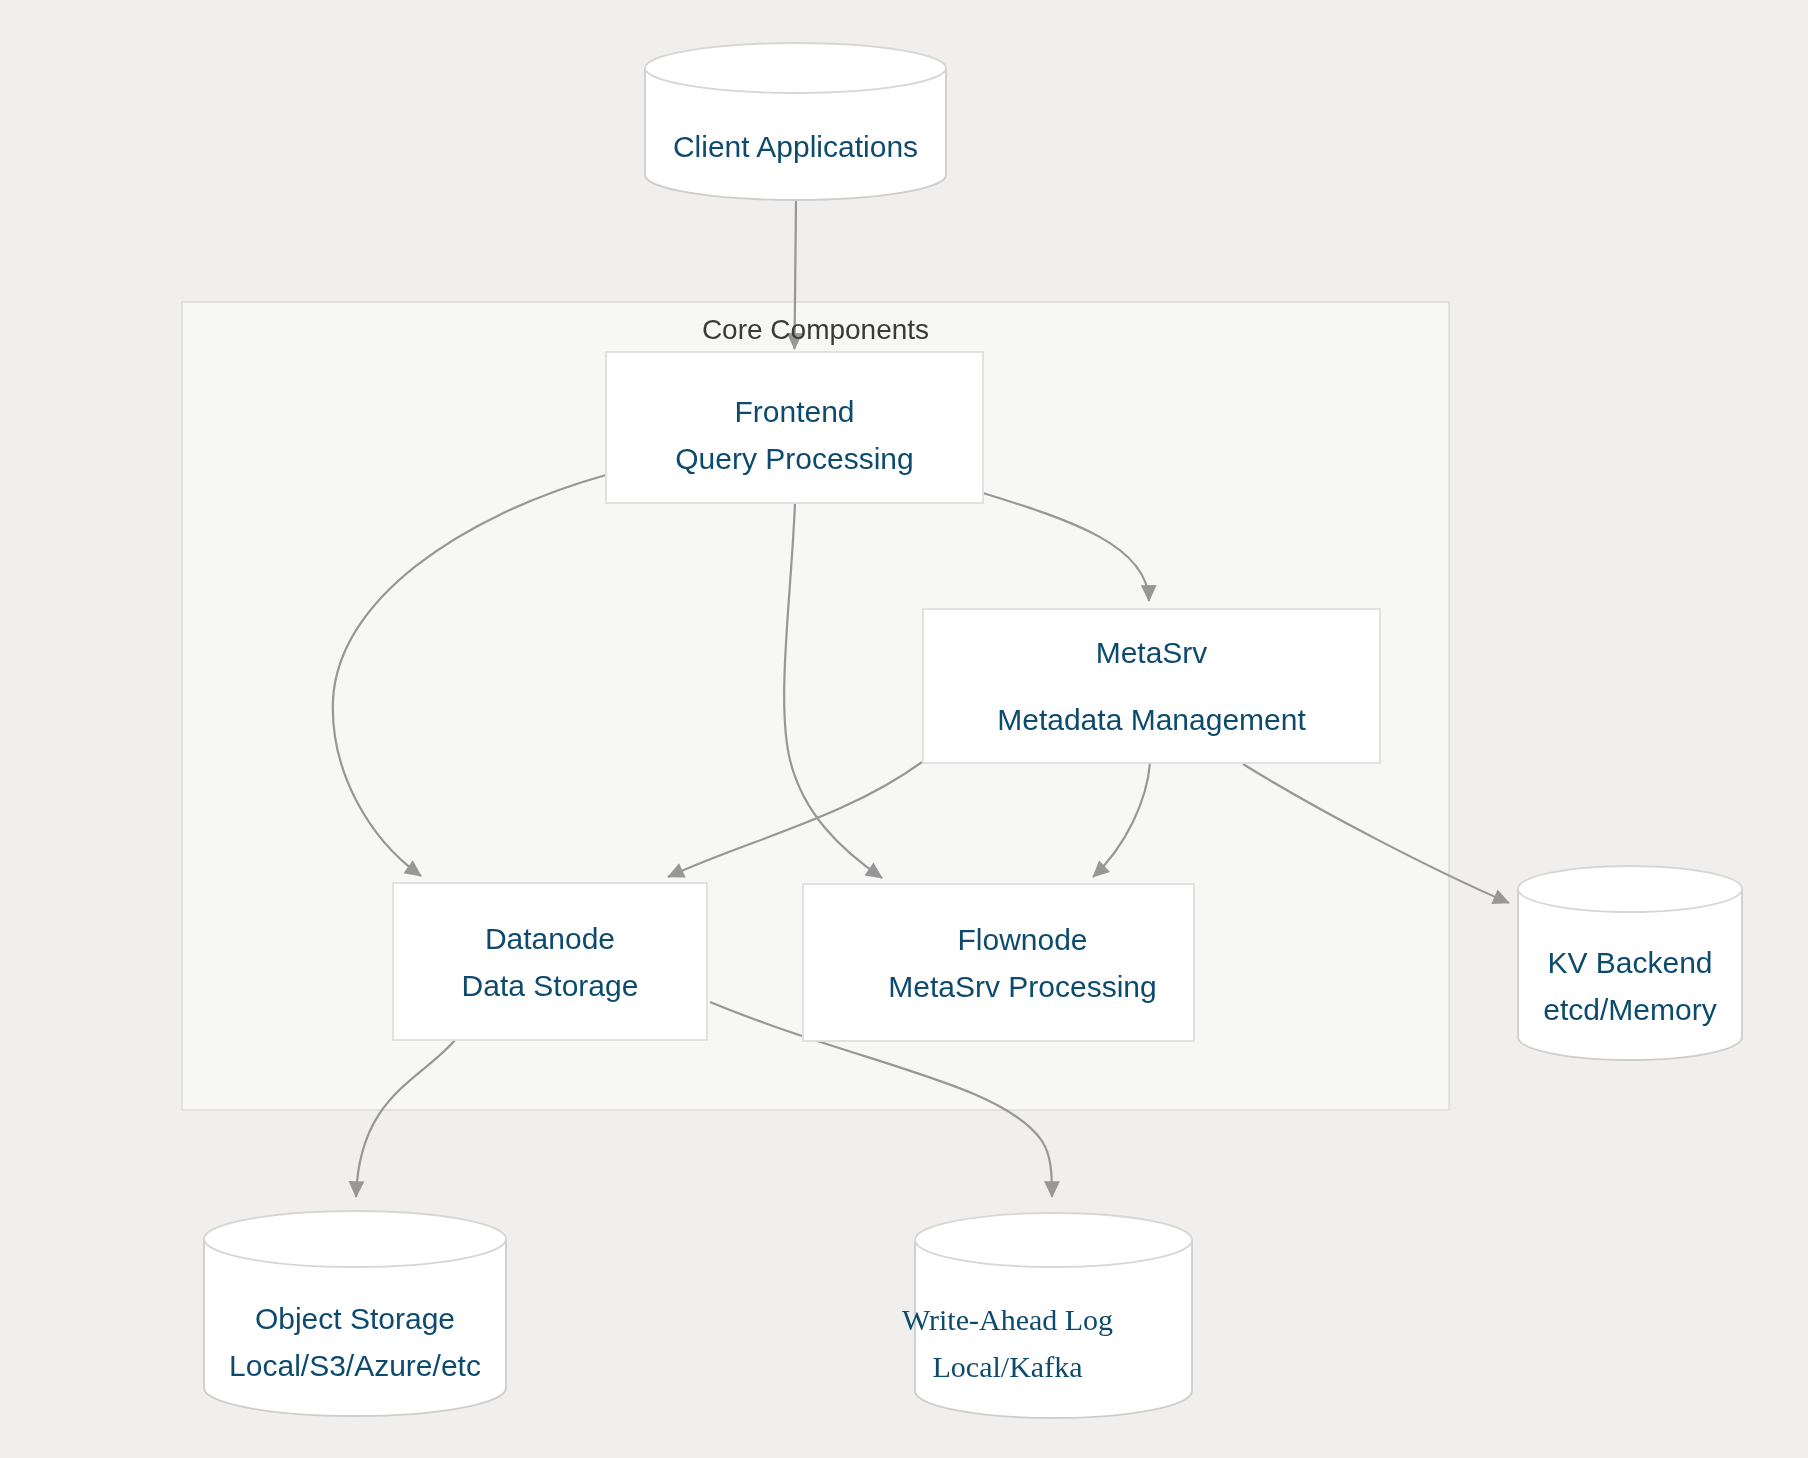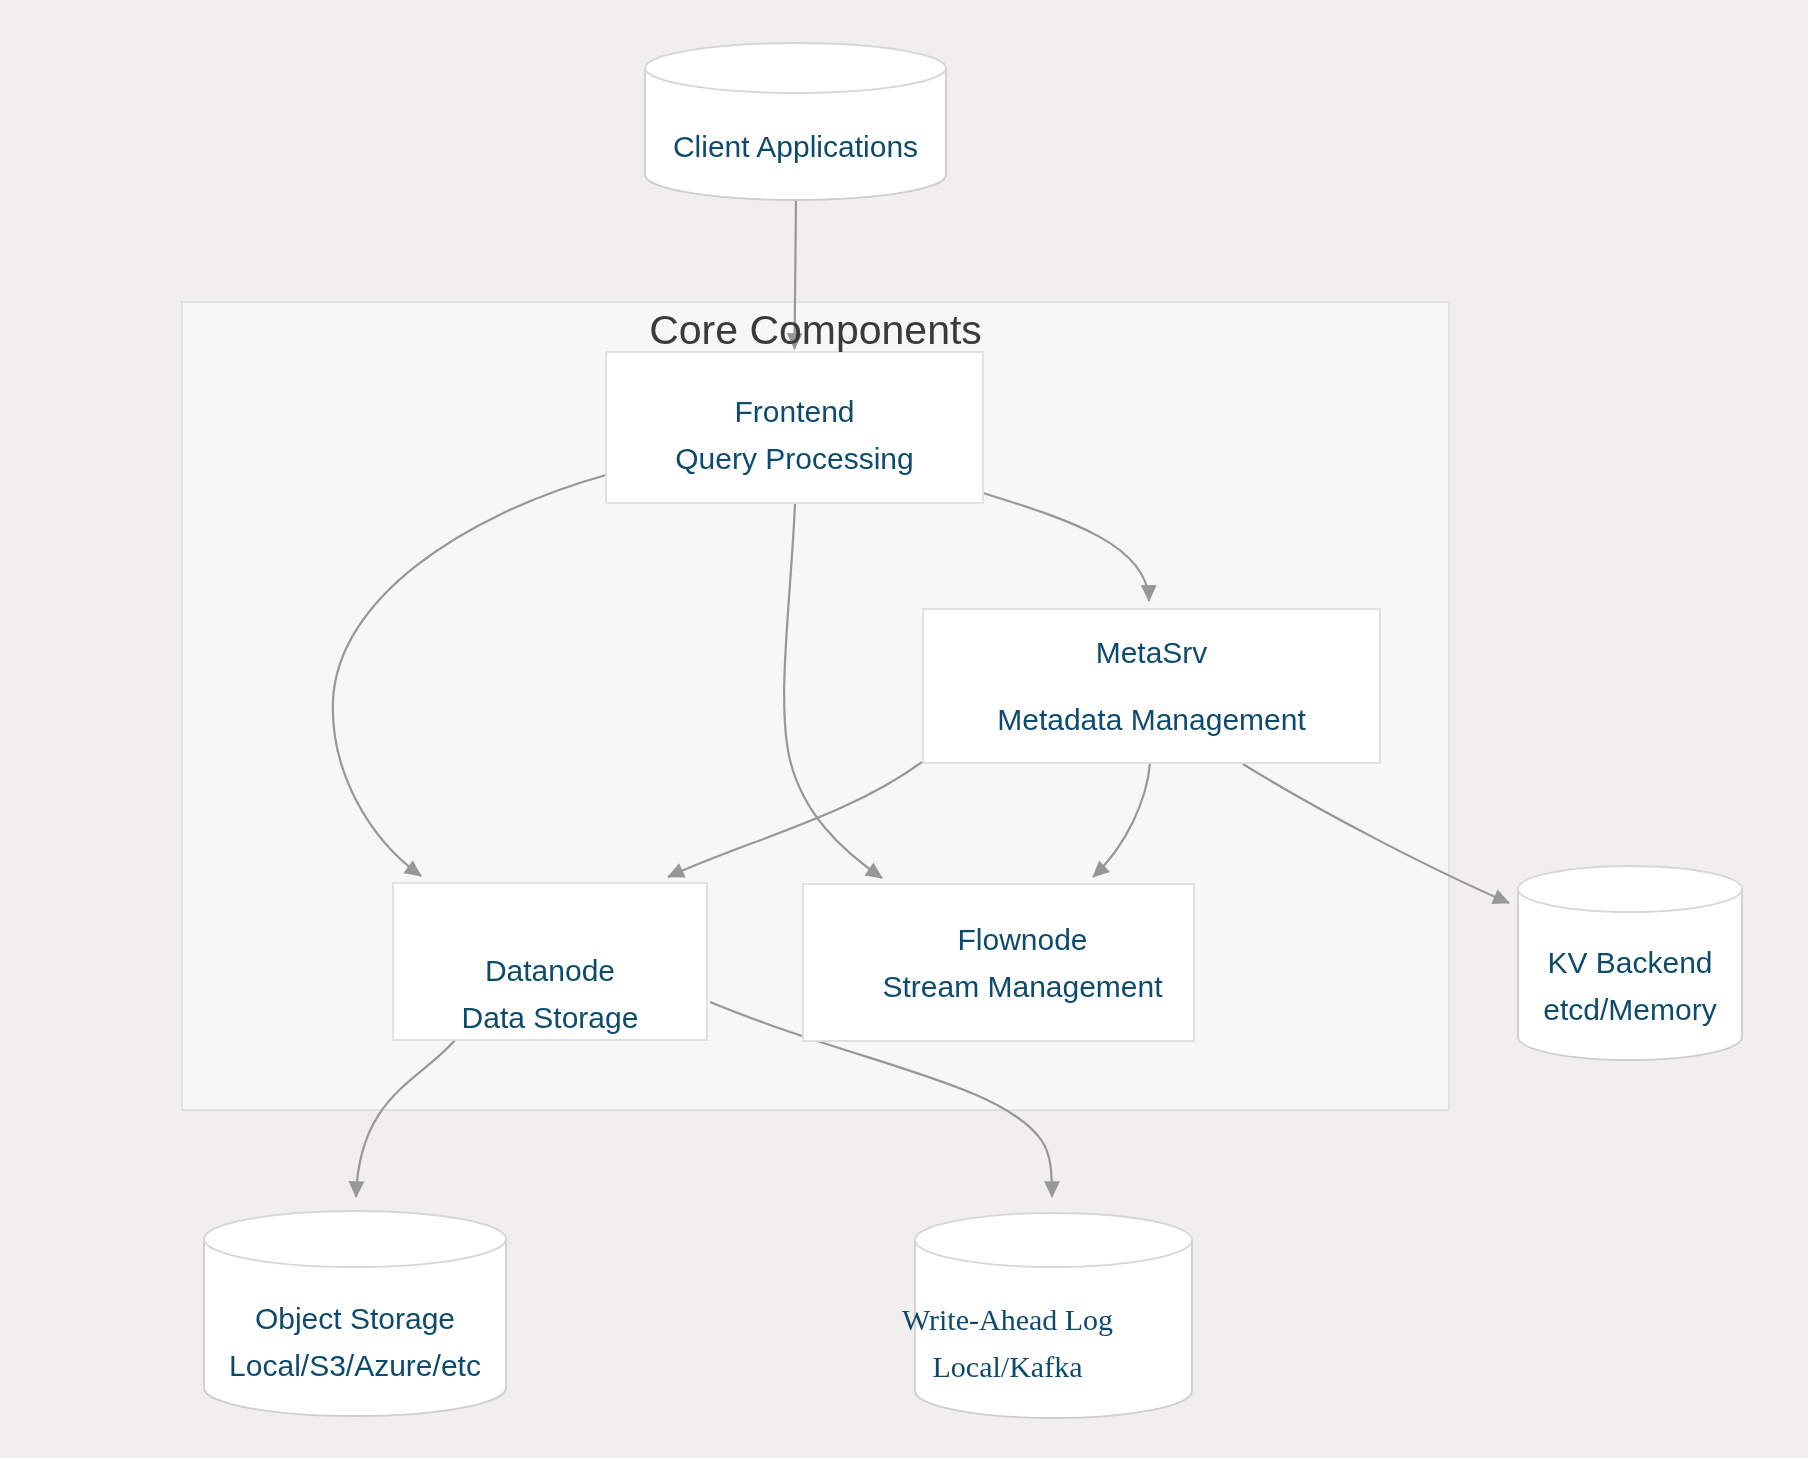--- a/index.html
+++ b/index.html
@@ -26,21 +26,21 @@
     justify-content: center;
     text-align: center;
     font-size: 30px;
     line-height: 47px;
     color: #0c4a6e;
     pointer-events: none;
   }
   .cluster-label {
     position: absolute;
     text-align: center;
-    font-size: 41px;
+    font-size: 28px;
     line-height: 36px;
     color: #3a3a3a;
     pointer-events: none;
   }
 </style>
 </head>
 <body>
 
 <div class="stage">
 
@@ -101,28 +101,28 @@
   <div class="label" style="left:606px; top:352px; width:377px; height:151px;margin-top:7px;">
     <span>Frontend</span>
     <span>Query Processing</span>
   </div>
 
   <div class="label" style="left:923px; top:609px; width:457px; height:154px;gap:20px;">
     <span>MetaSrv</span>
     <span>Metadata Management</span>
   </div>
 
-  <div class="label" style="left:393px; top:883px; width:314px; height:157px;margin-top:32px;">
+  <div class="label" style="left:393px; top:883px; width:314px; height:157px;">
     <span>Datanode</span>
     <span>Data Storage</span>
   </div>
 
   <div class="label" style="left:803px; top:884px; width:391px; height:157px;padding-left:24px;">
     <span>Flownode</span>
-    <span>Stream Management</span>
+    <span>MetaSrv Processing</span>
   </div>
 
   <div class="label" style="left:1518px; top:912px; width:224px; height:148px;">
     <span>KV Backend</span>
     <span>etcd/Memory</span>
   </div>
 
   <div class="label" style="left:204px; top:1267px; width:302px; height:149px;">
     <span>Object Storage</span>
     <span>Local/S3/Azure/etc</span>

